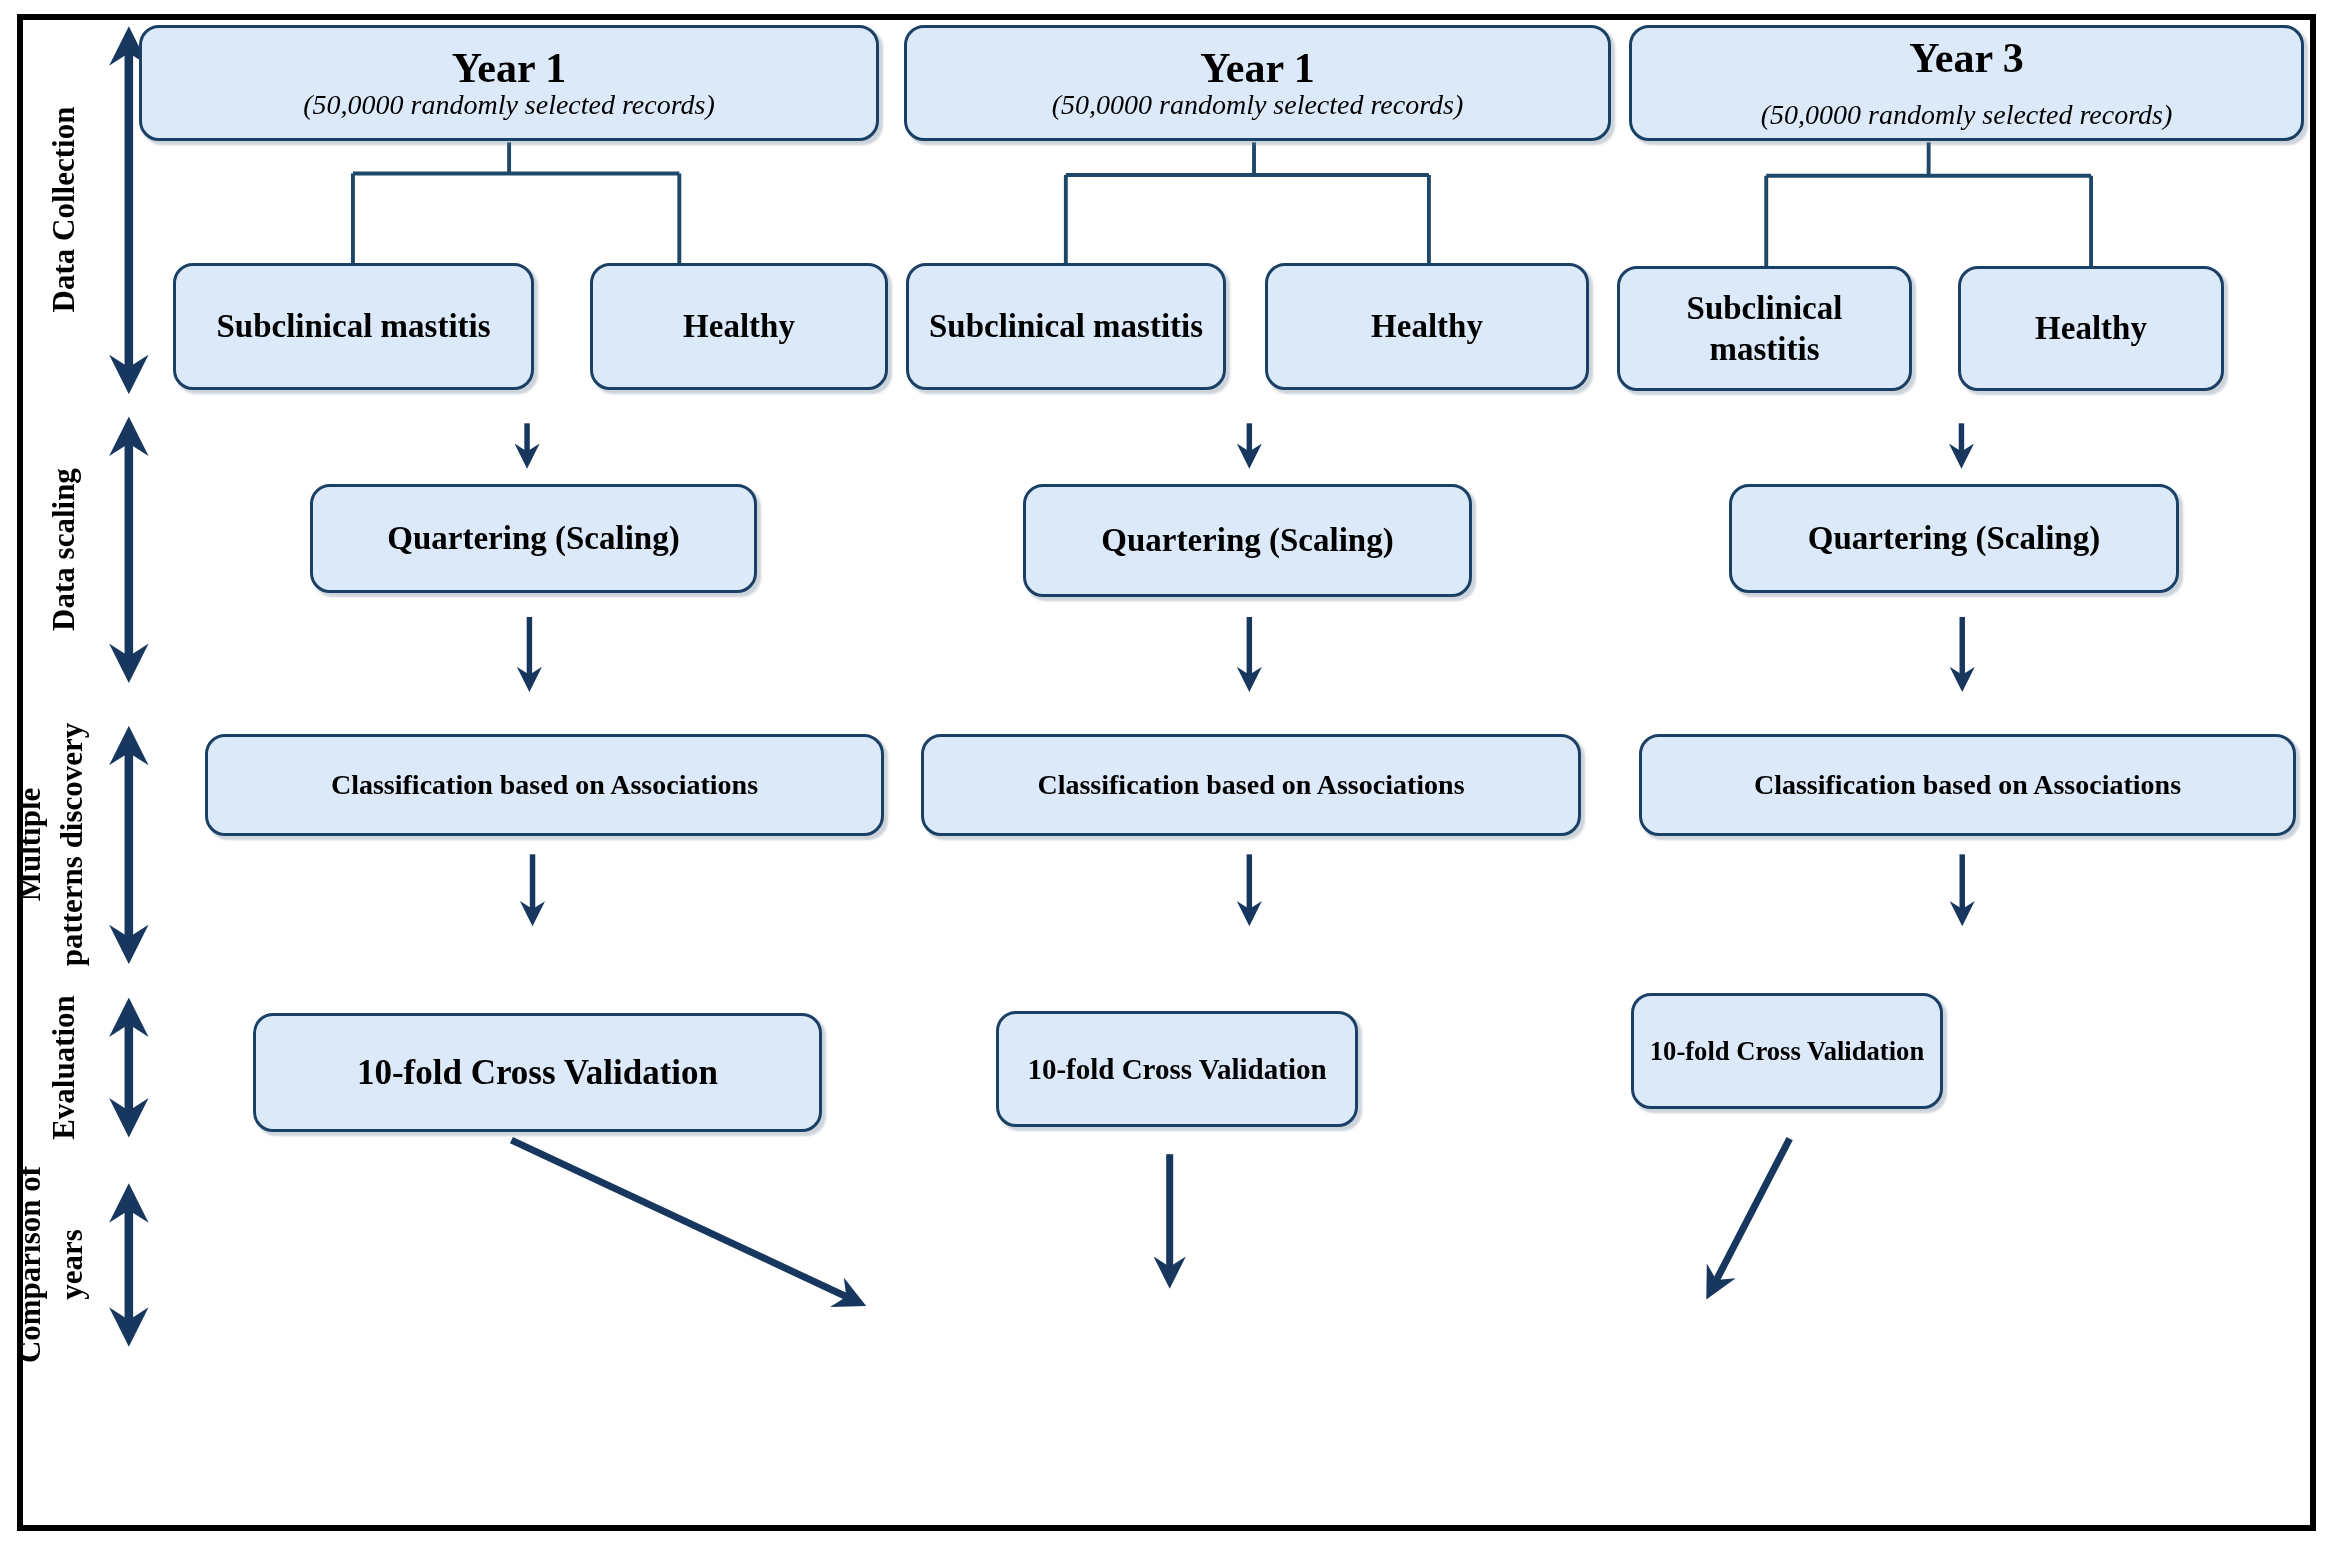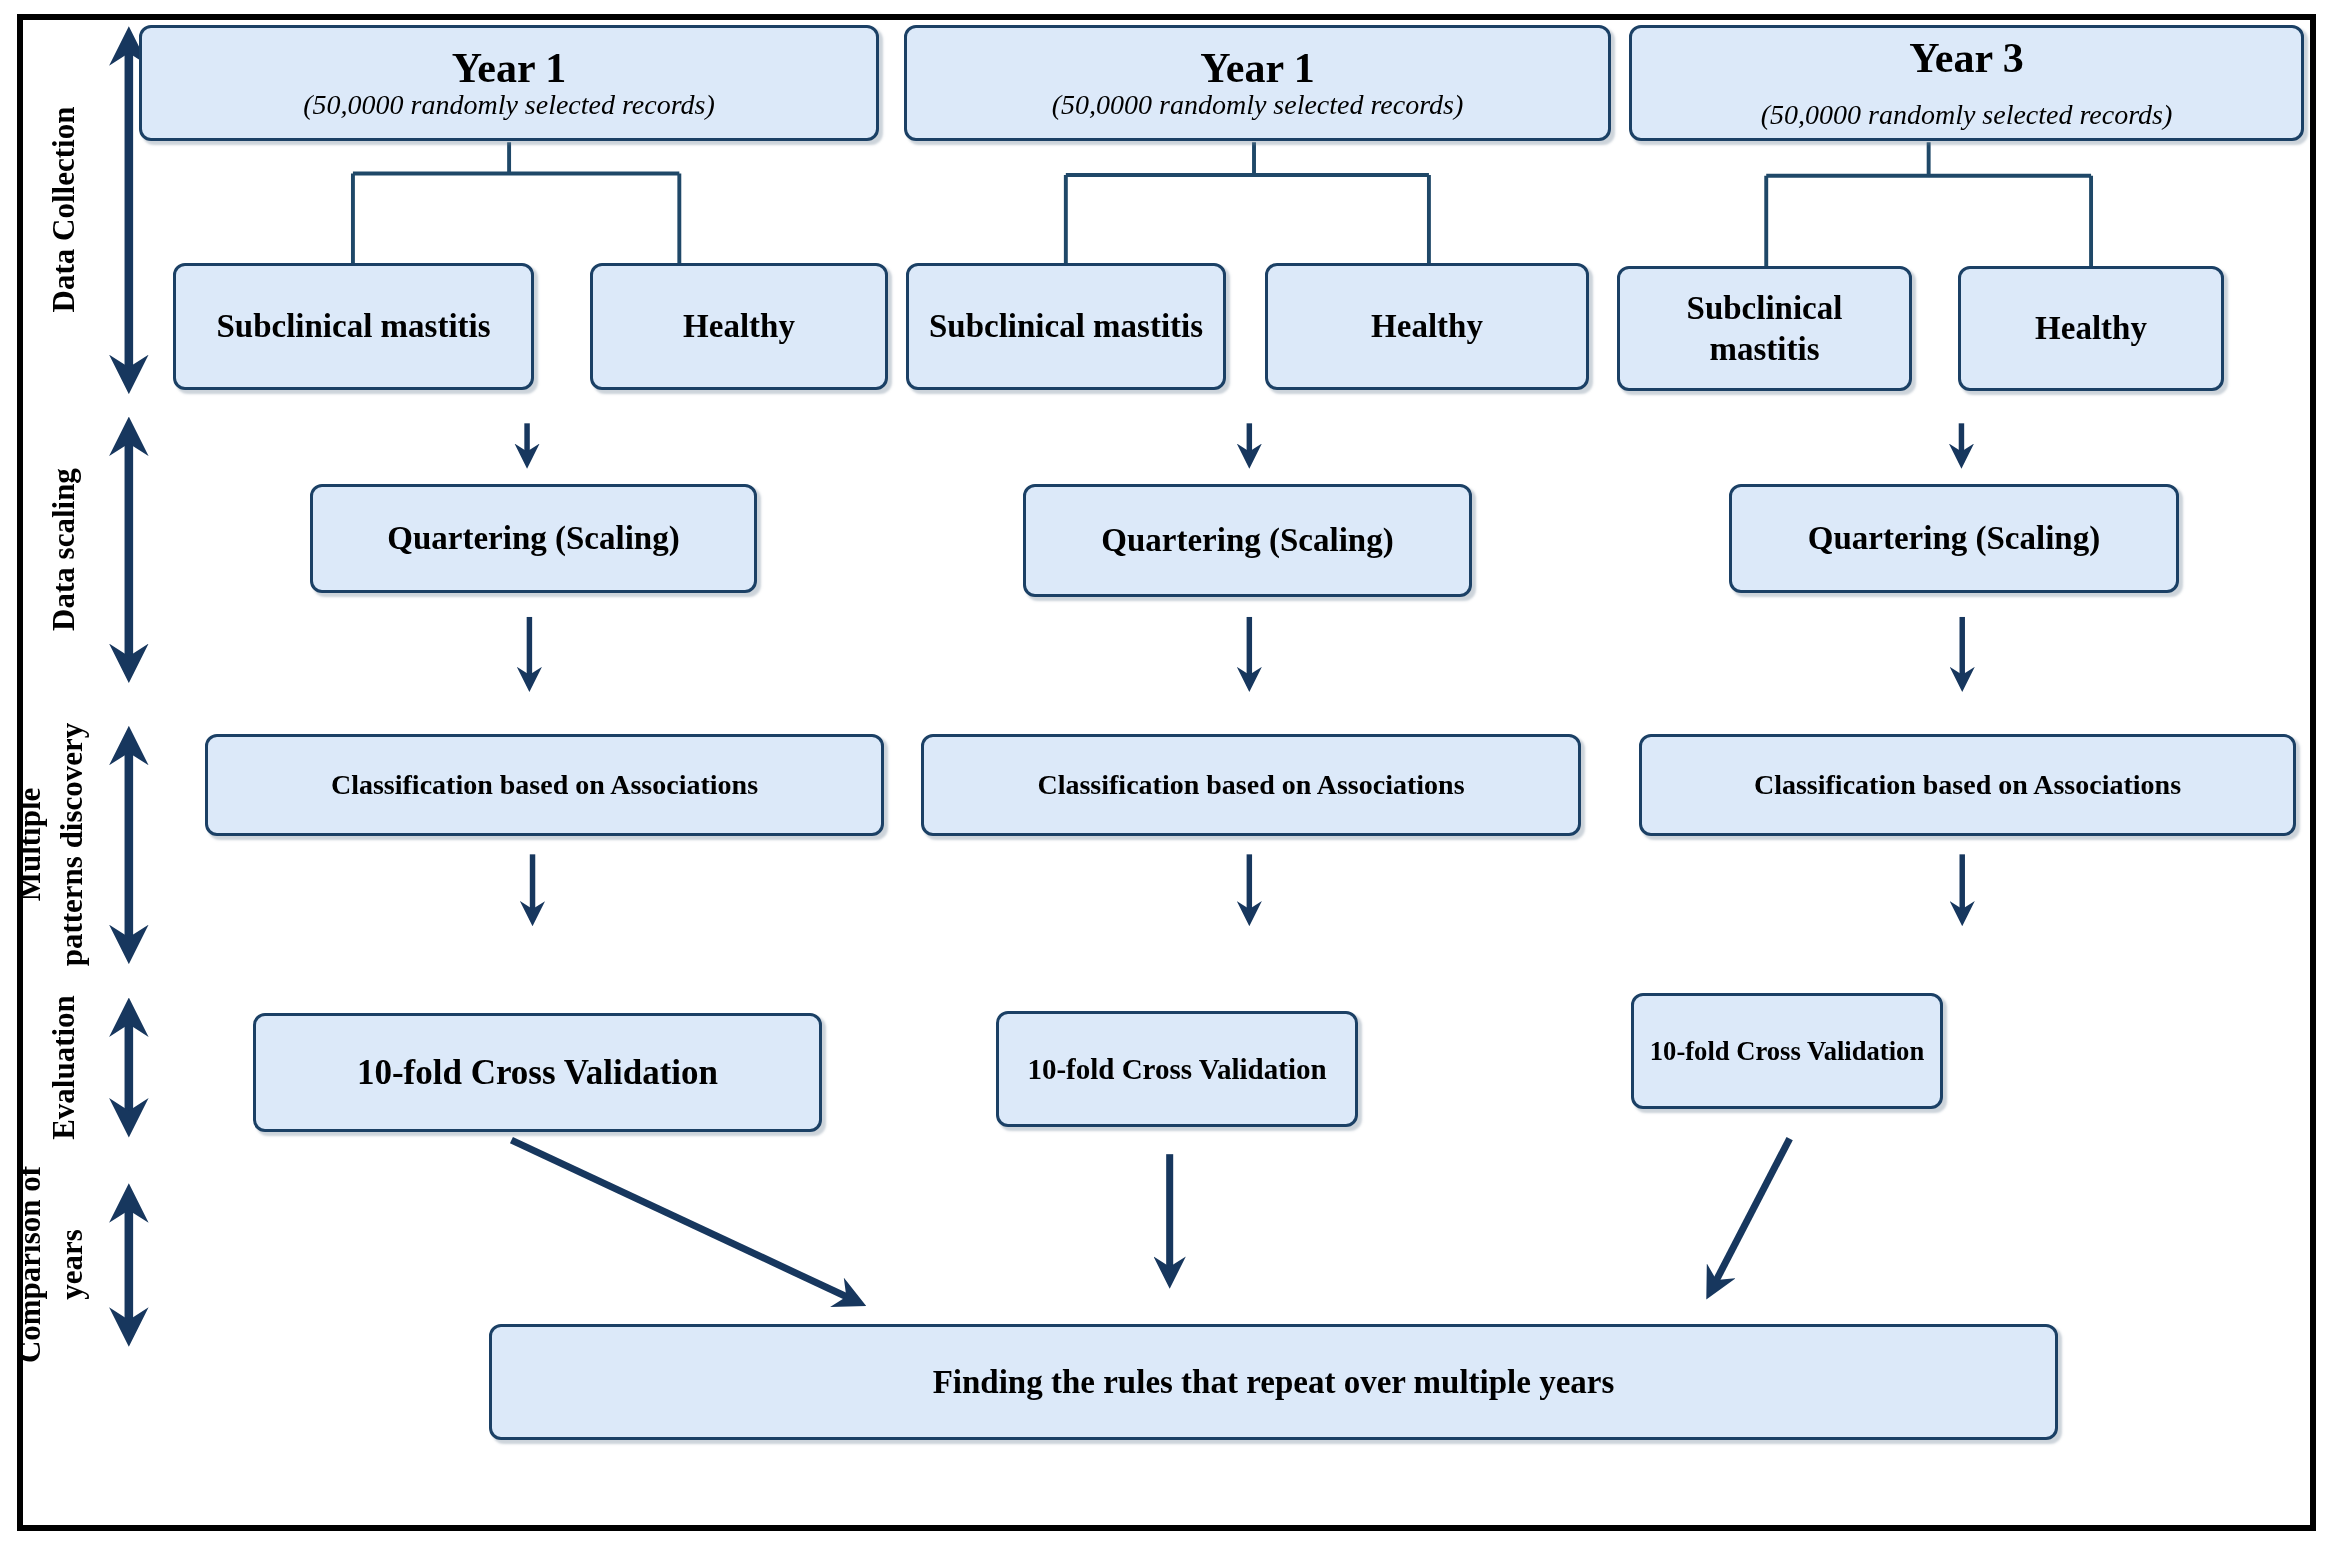--- a/index.html
+++ b/index.html
@@ -5,21 +5,21 @@
   html,body{margin:0;padding:0;background:#ffffff;}
   .canvas{
     position:relative;width:2330px;height:1565px;background:#ffffff;
     font-family:"Liberation Serif","DejaVu Serif",serif;color:#000;overflow:hidden;
   }
   .frame{
     position:absolute;left:17px;top:14px;width:2299px;height:1517px;
     border:6.2px solid #000;box-sizing:border-box;
   }
   .box{
-    position:absolute;background:#dce9f9;border:3.9px solid #1b4065;border-radius:12px;
+    position:absolute;background:#dce9f9;border:3.9px solid #1b4065;border-radius:20px;
     box-sizing:border-box;display:flex;flex-direction:column;align-items:center;justify-content:center;
     text-align:center;box-shadow:3.1px 3.9px 2.3px rgba(110,130,150,.35);
   }
   .year-title{font-size:42px;font-weight:bold;line-height:1.05;}
   .records-note{font-size:28px;font-style:italic;line-height:1.1;}
   .node-label{font-size:33px;font-weight:bold;line-height:1.22;padding:0 11px;}
   .cba-label{font-size:28px;font-weight:bold;line-height:1.1;padding:0 7.8px;}
   .cv1{font-size:35px;font-weight:bold;}
   .cv2{font-size:29px;font-weight:bold;}
   .cv3{font-size:26.6px;font-weight:bold;}
@@ -133,18 +133,15 @@
   <div class="box" style="left:1729px;top:484px;width:450px;height:109px;">
     <span class="node-label">Quartering (Scaling)</span>
   </div>
   <div class="box" style="left:1639px;top:734px;width:657px;height:102px;">
     <span class="cba-label">Classification based on Associations</span>
   </div>
   <div class="box" style="left:1631px;top:993px;width:312px;height:116px;">
     <span class="cv3">10-fold Cross Validation</span>
   </div>
 
-  <div class="box" style="left:489px;top:1324px;width:1569px;height:116px;">
-    <span class="final-label">Finding the rules that repeat over multiple years</span>
-  </div>
 
 </div>
 
 
 </body></html>

